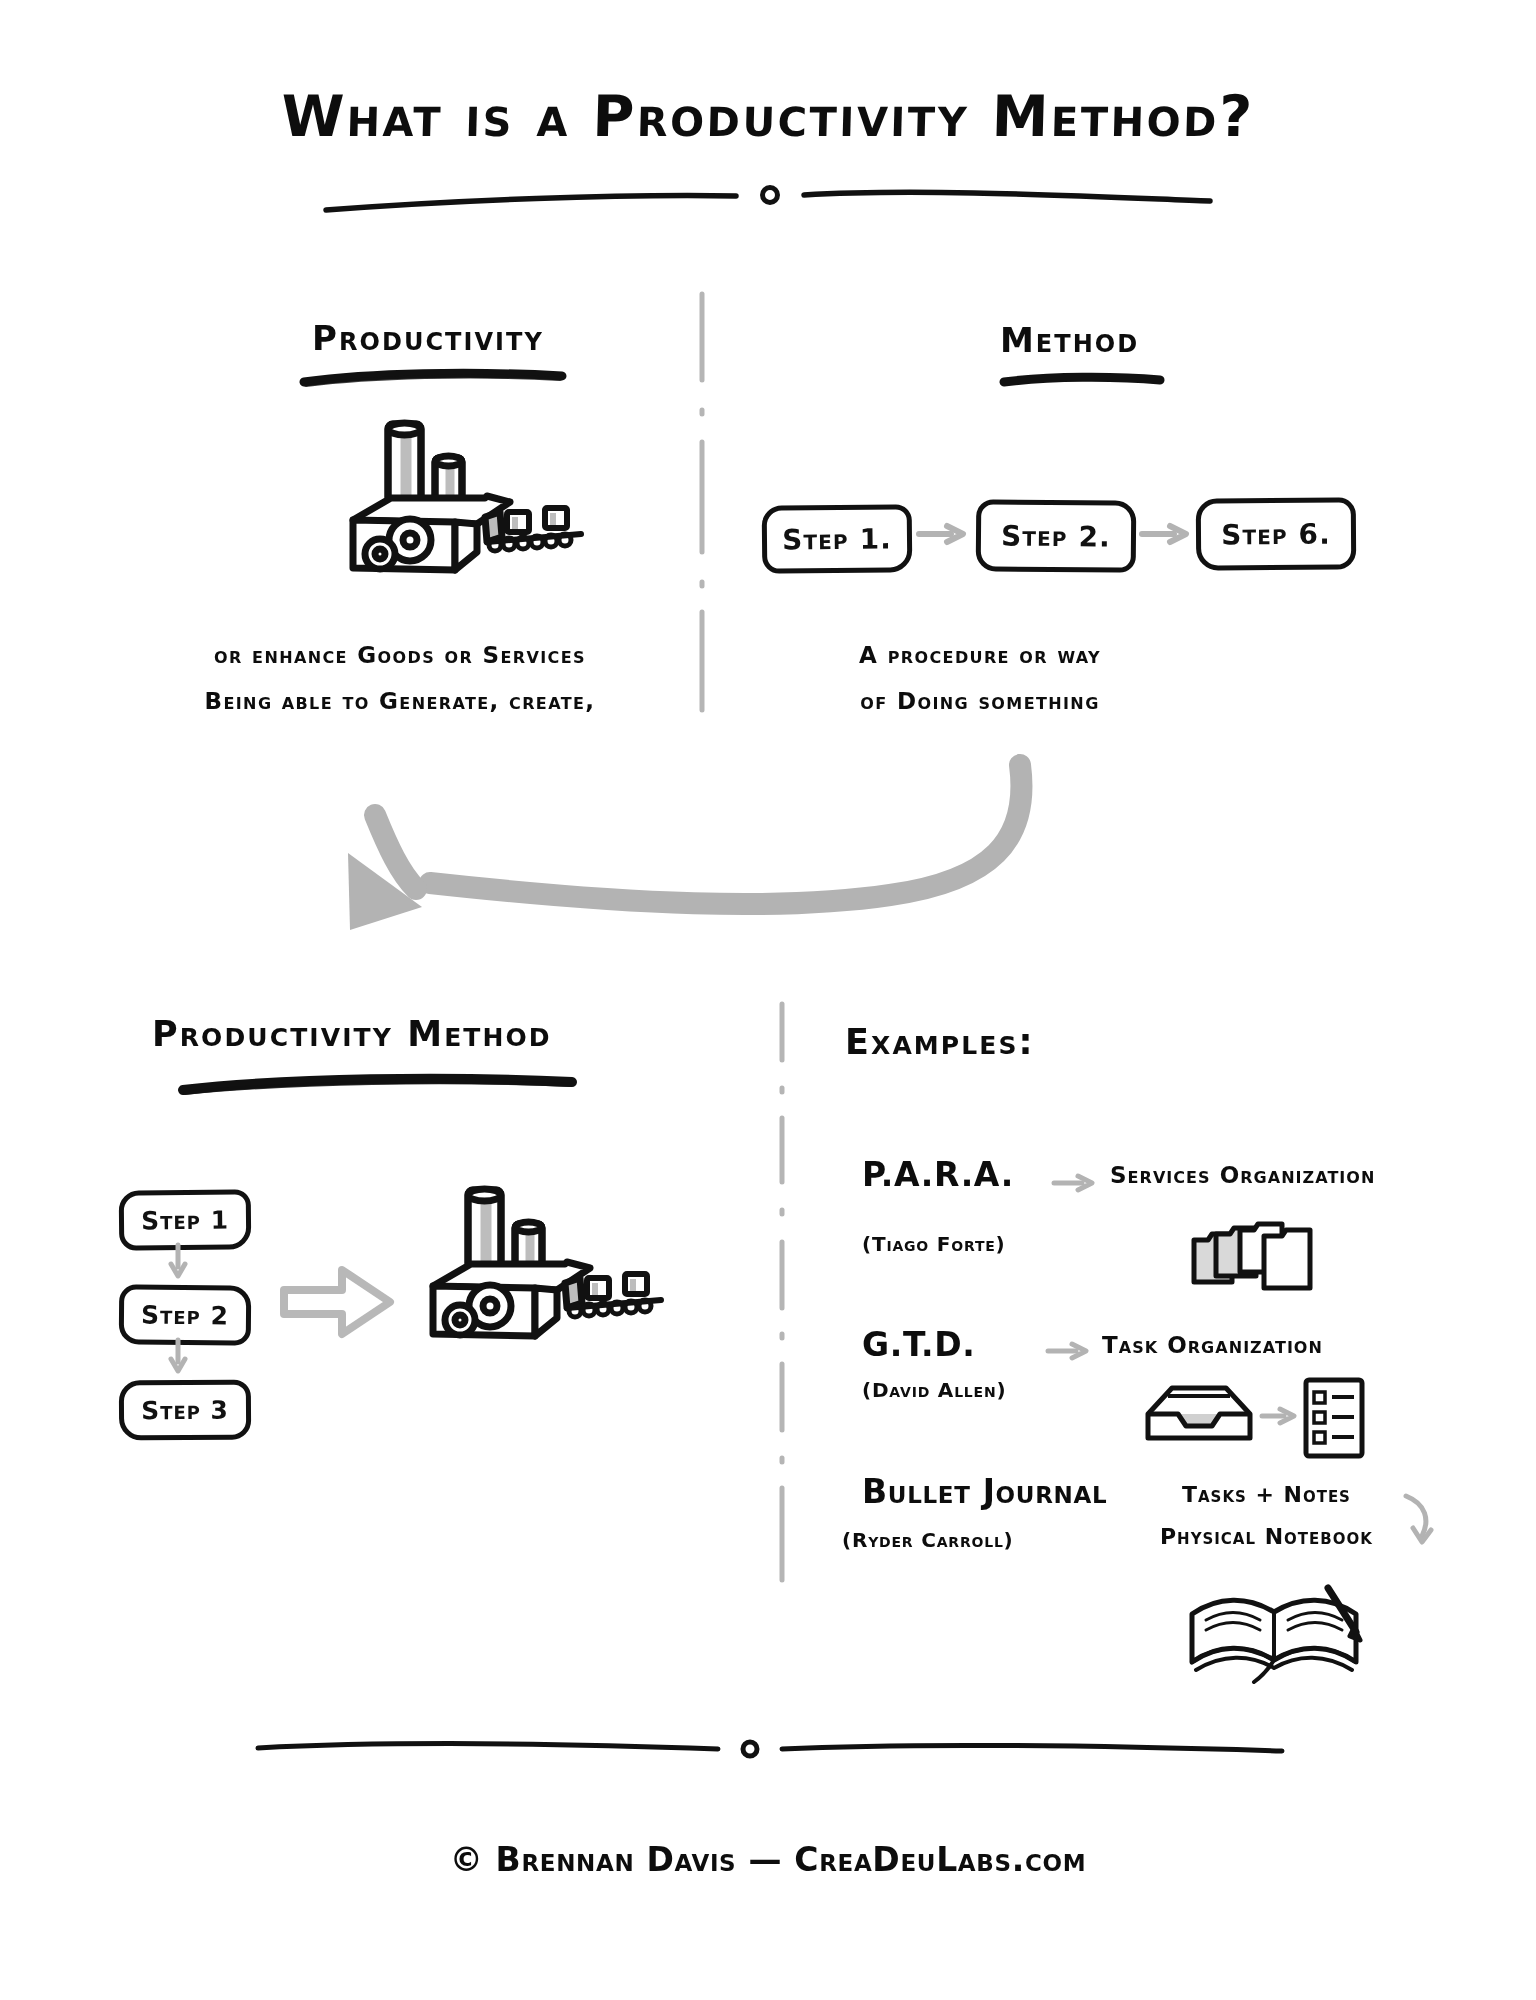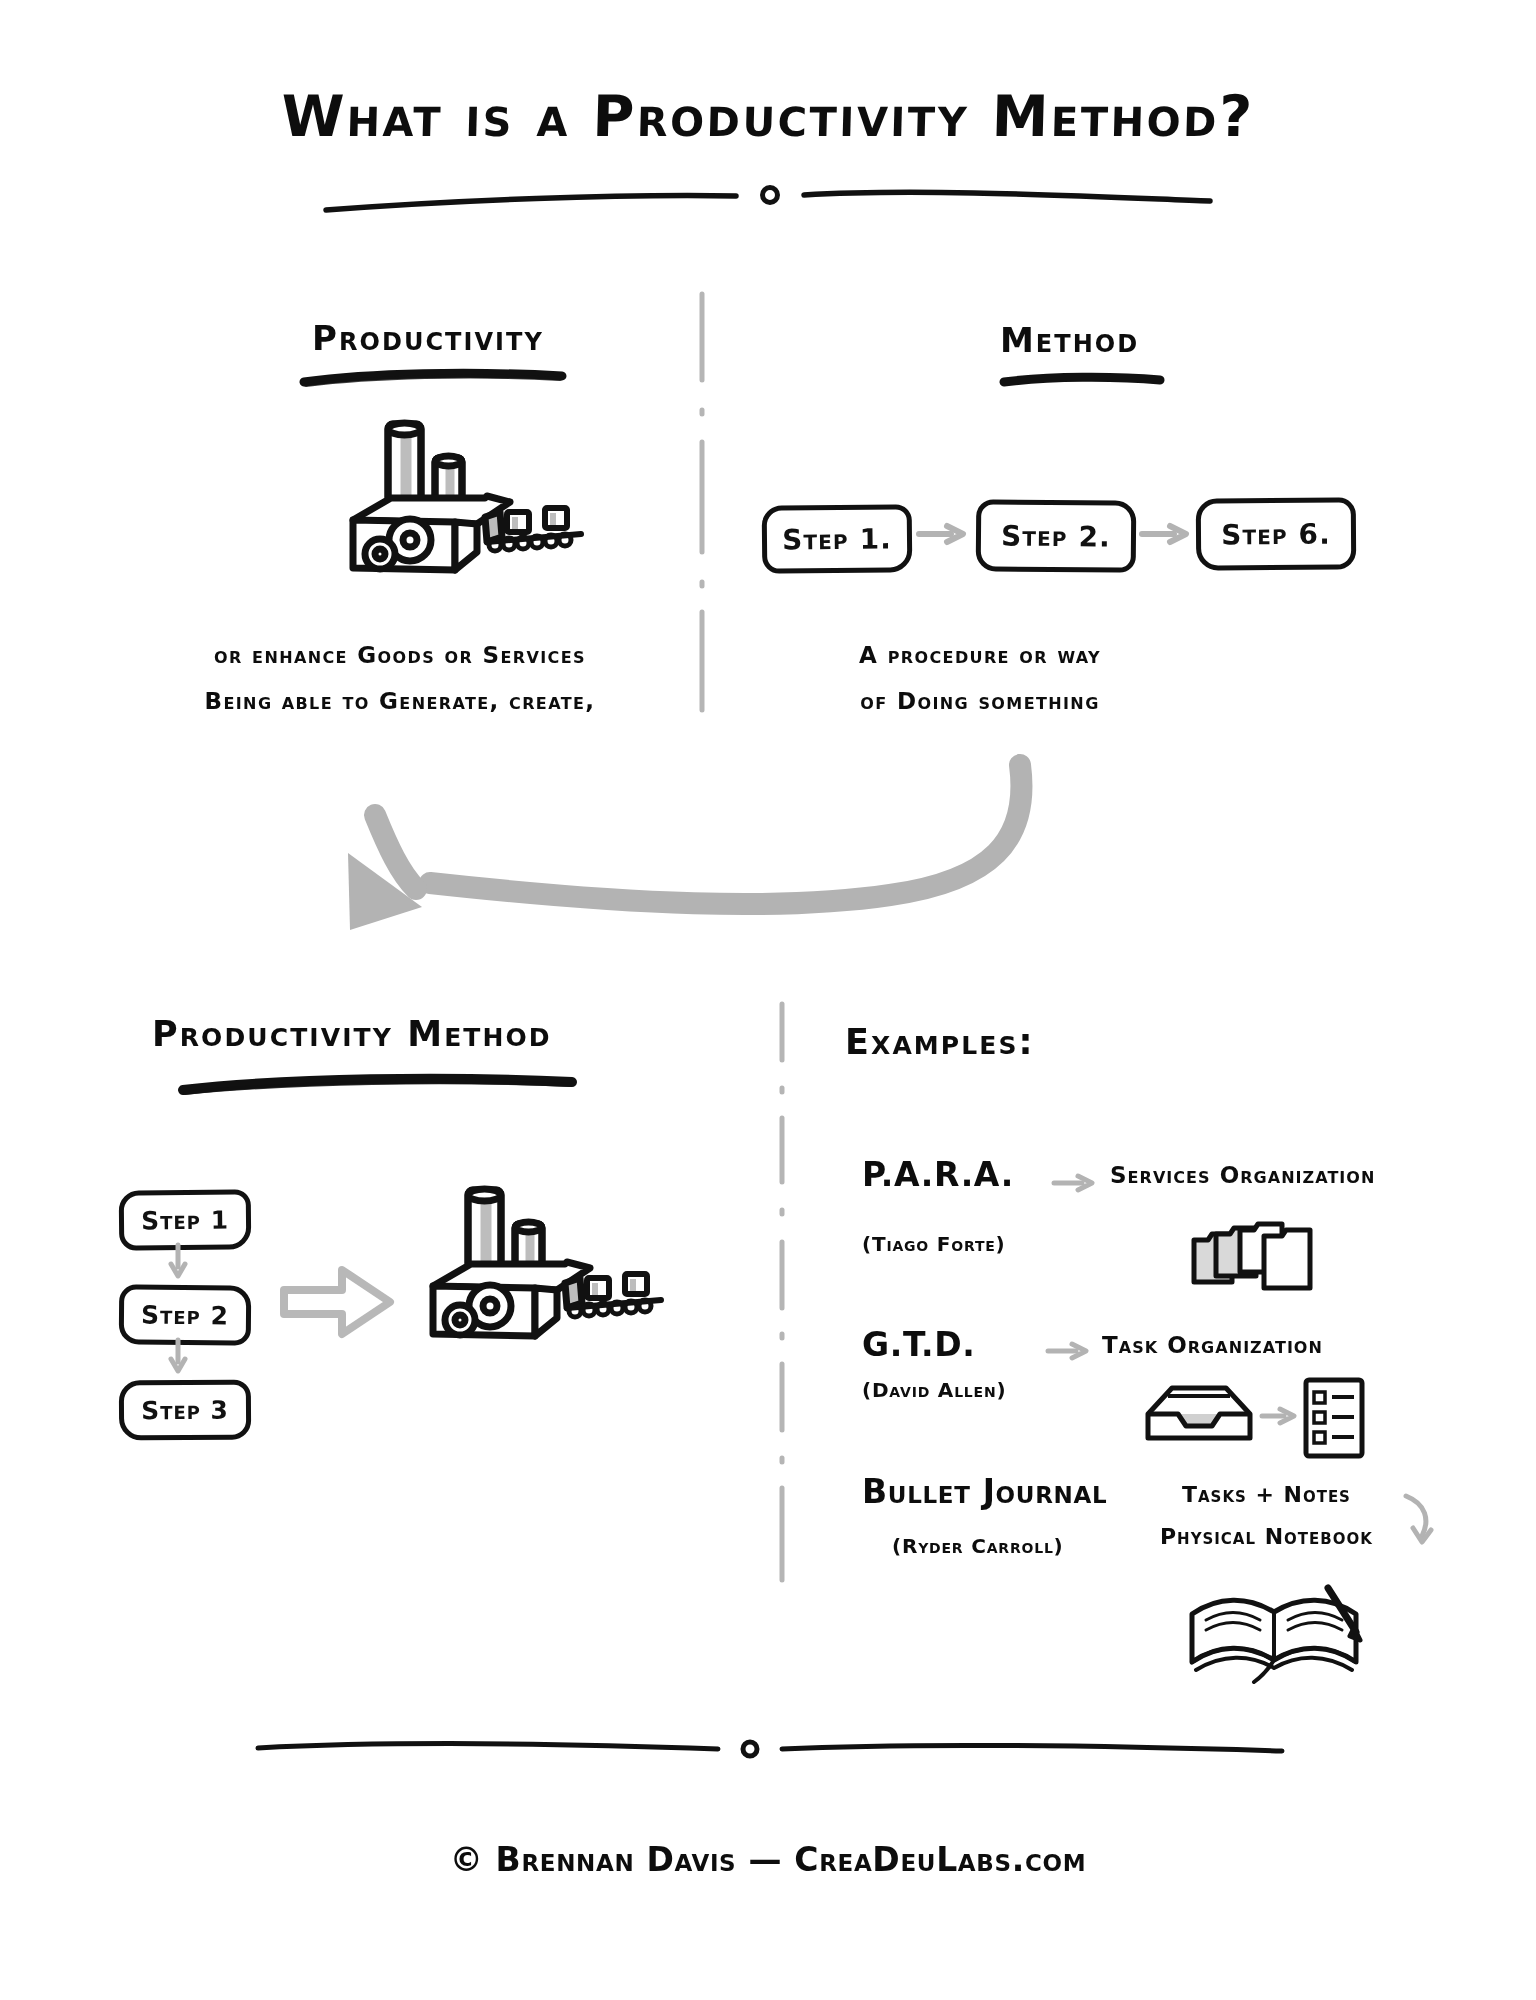--- a/index.html
+++ b/index.html
@@ -368,21 +368,21 @@
         <rect x="176" y="44" width="11" height="11"></rect>
         <rect x="176" y="64" width="11" height="11"></rect>
         <path d="M194,29 L216,29" stroke-width="4"></path>
         <path d="M194,49 L216,49" stroke-width="4"></path>
         <path d="M194,69 L216,69" stroke-width="4"></path>
       </g>
     </svg>
   </div>
 
   <div class="ex-name" style="left:862px;top:1472px;">Bullet Journal</div>
-  <div class="ex-author" style="left:892px;top:1528px;margin-top:6px;">(Ryder Carroll)</div>
+  <div class="ex-author" style="left:842px;top:1528px;">(Ryder Carroll)</div>
   <div class="ex-cat" style="left:1182px;top:1482px;font-size:22px;">Tasks + Notes</div>
   <div class="ex-cat" style="left:1160px;top:1524px;font-size:22px;">Physical Notebook</div>
   <div class="abs" style="left:1400px;top:1490px;">
     <svg width="40" height="60" viewBox="0 0 40 60">
       <path d="M6,6 C26,14 30,30 22,46" stroke="#b3b3b3" stroke-width="5" fill="none" stroke-linecap="round"></path>
       <path d="M13,38 L22,52 L31,40" stroke="#b3b3b3" stroke-width="5" fill="none" stroke-linecap="round" stroke-linejoin="round"></path>
     </svg>
   </div>
 
   <div class="abs" style="left:1178px;top:1570px;">

